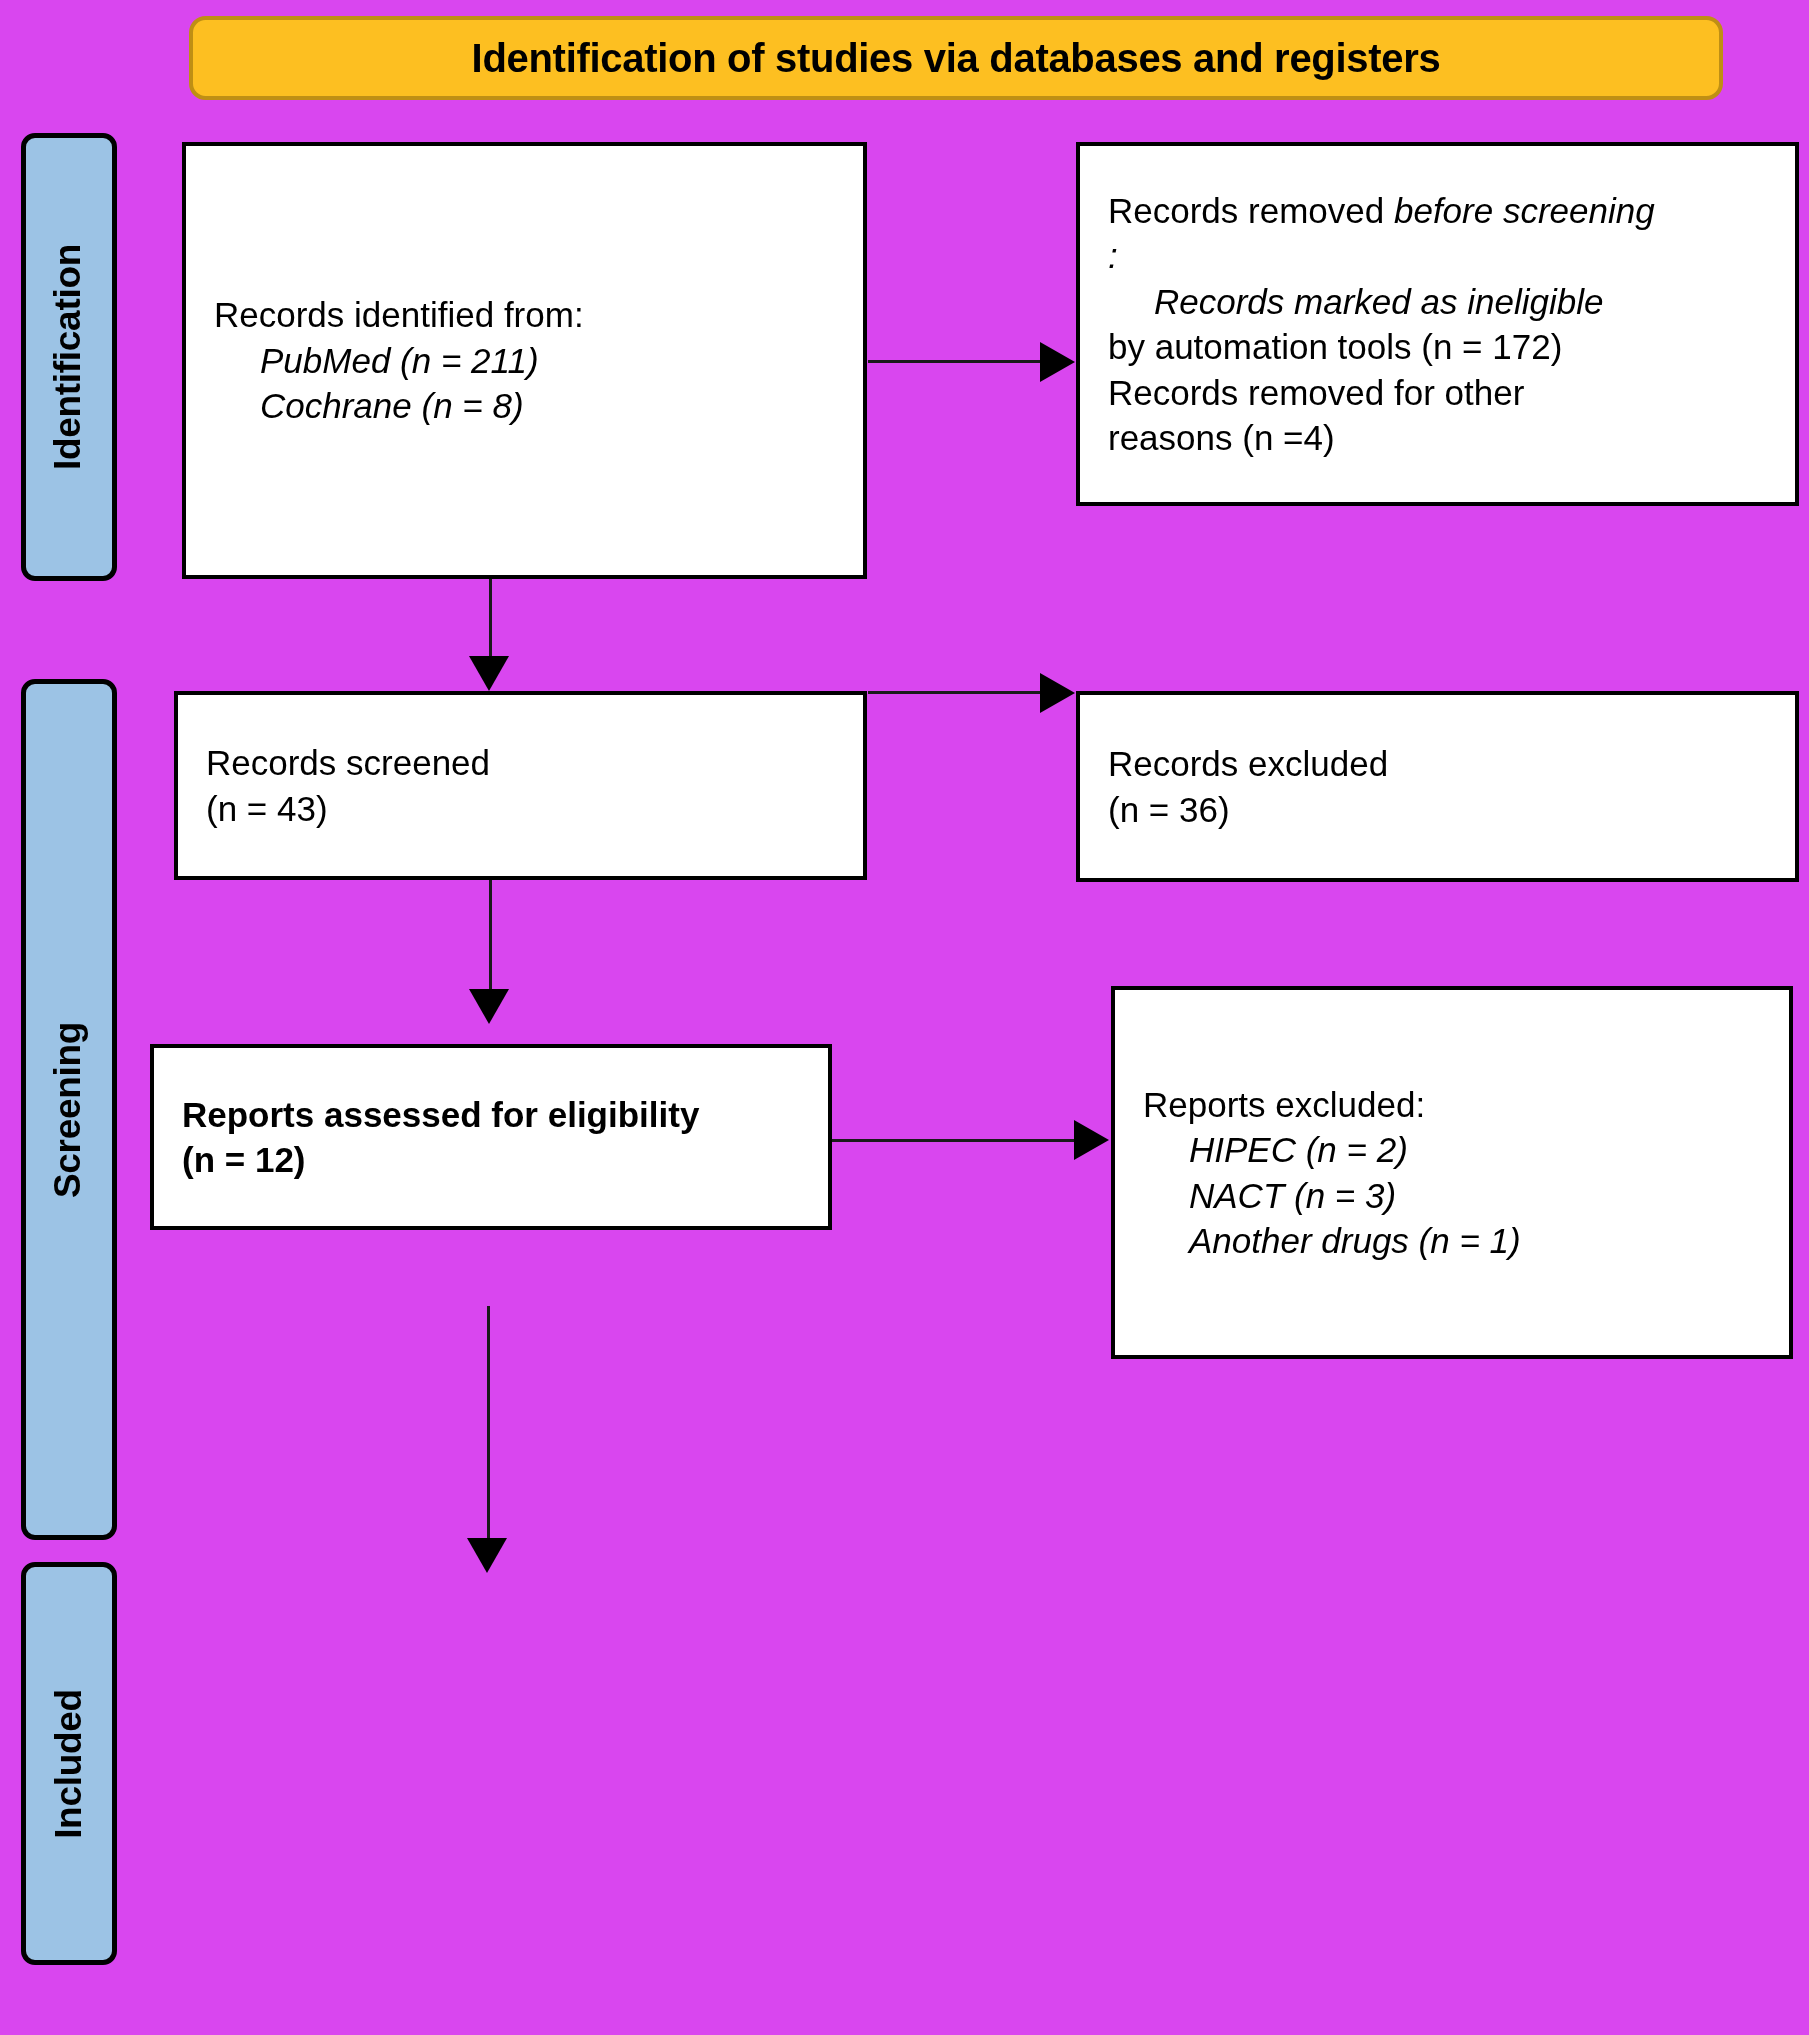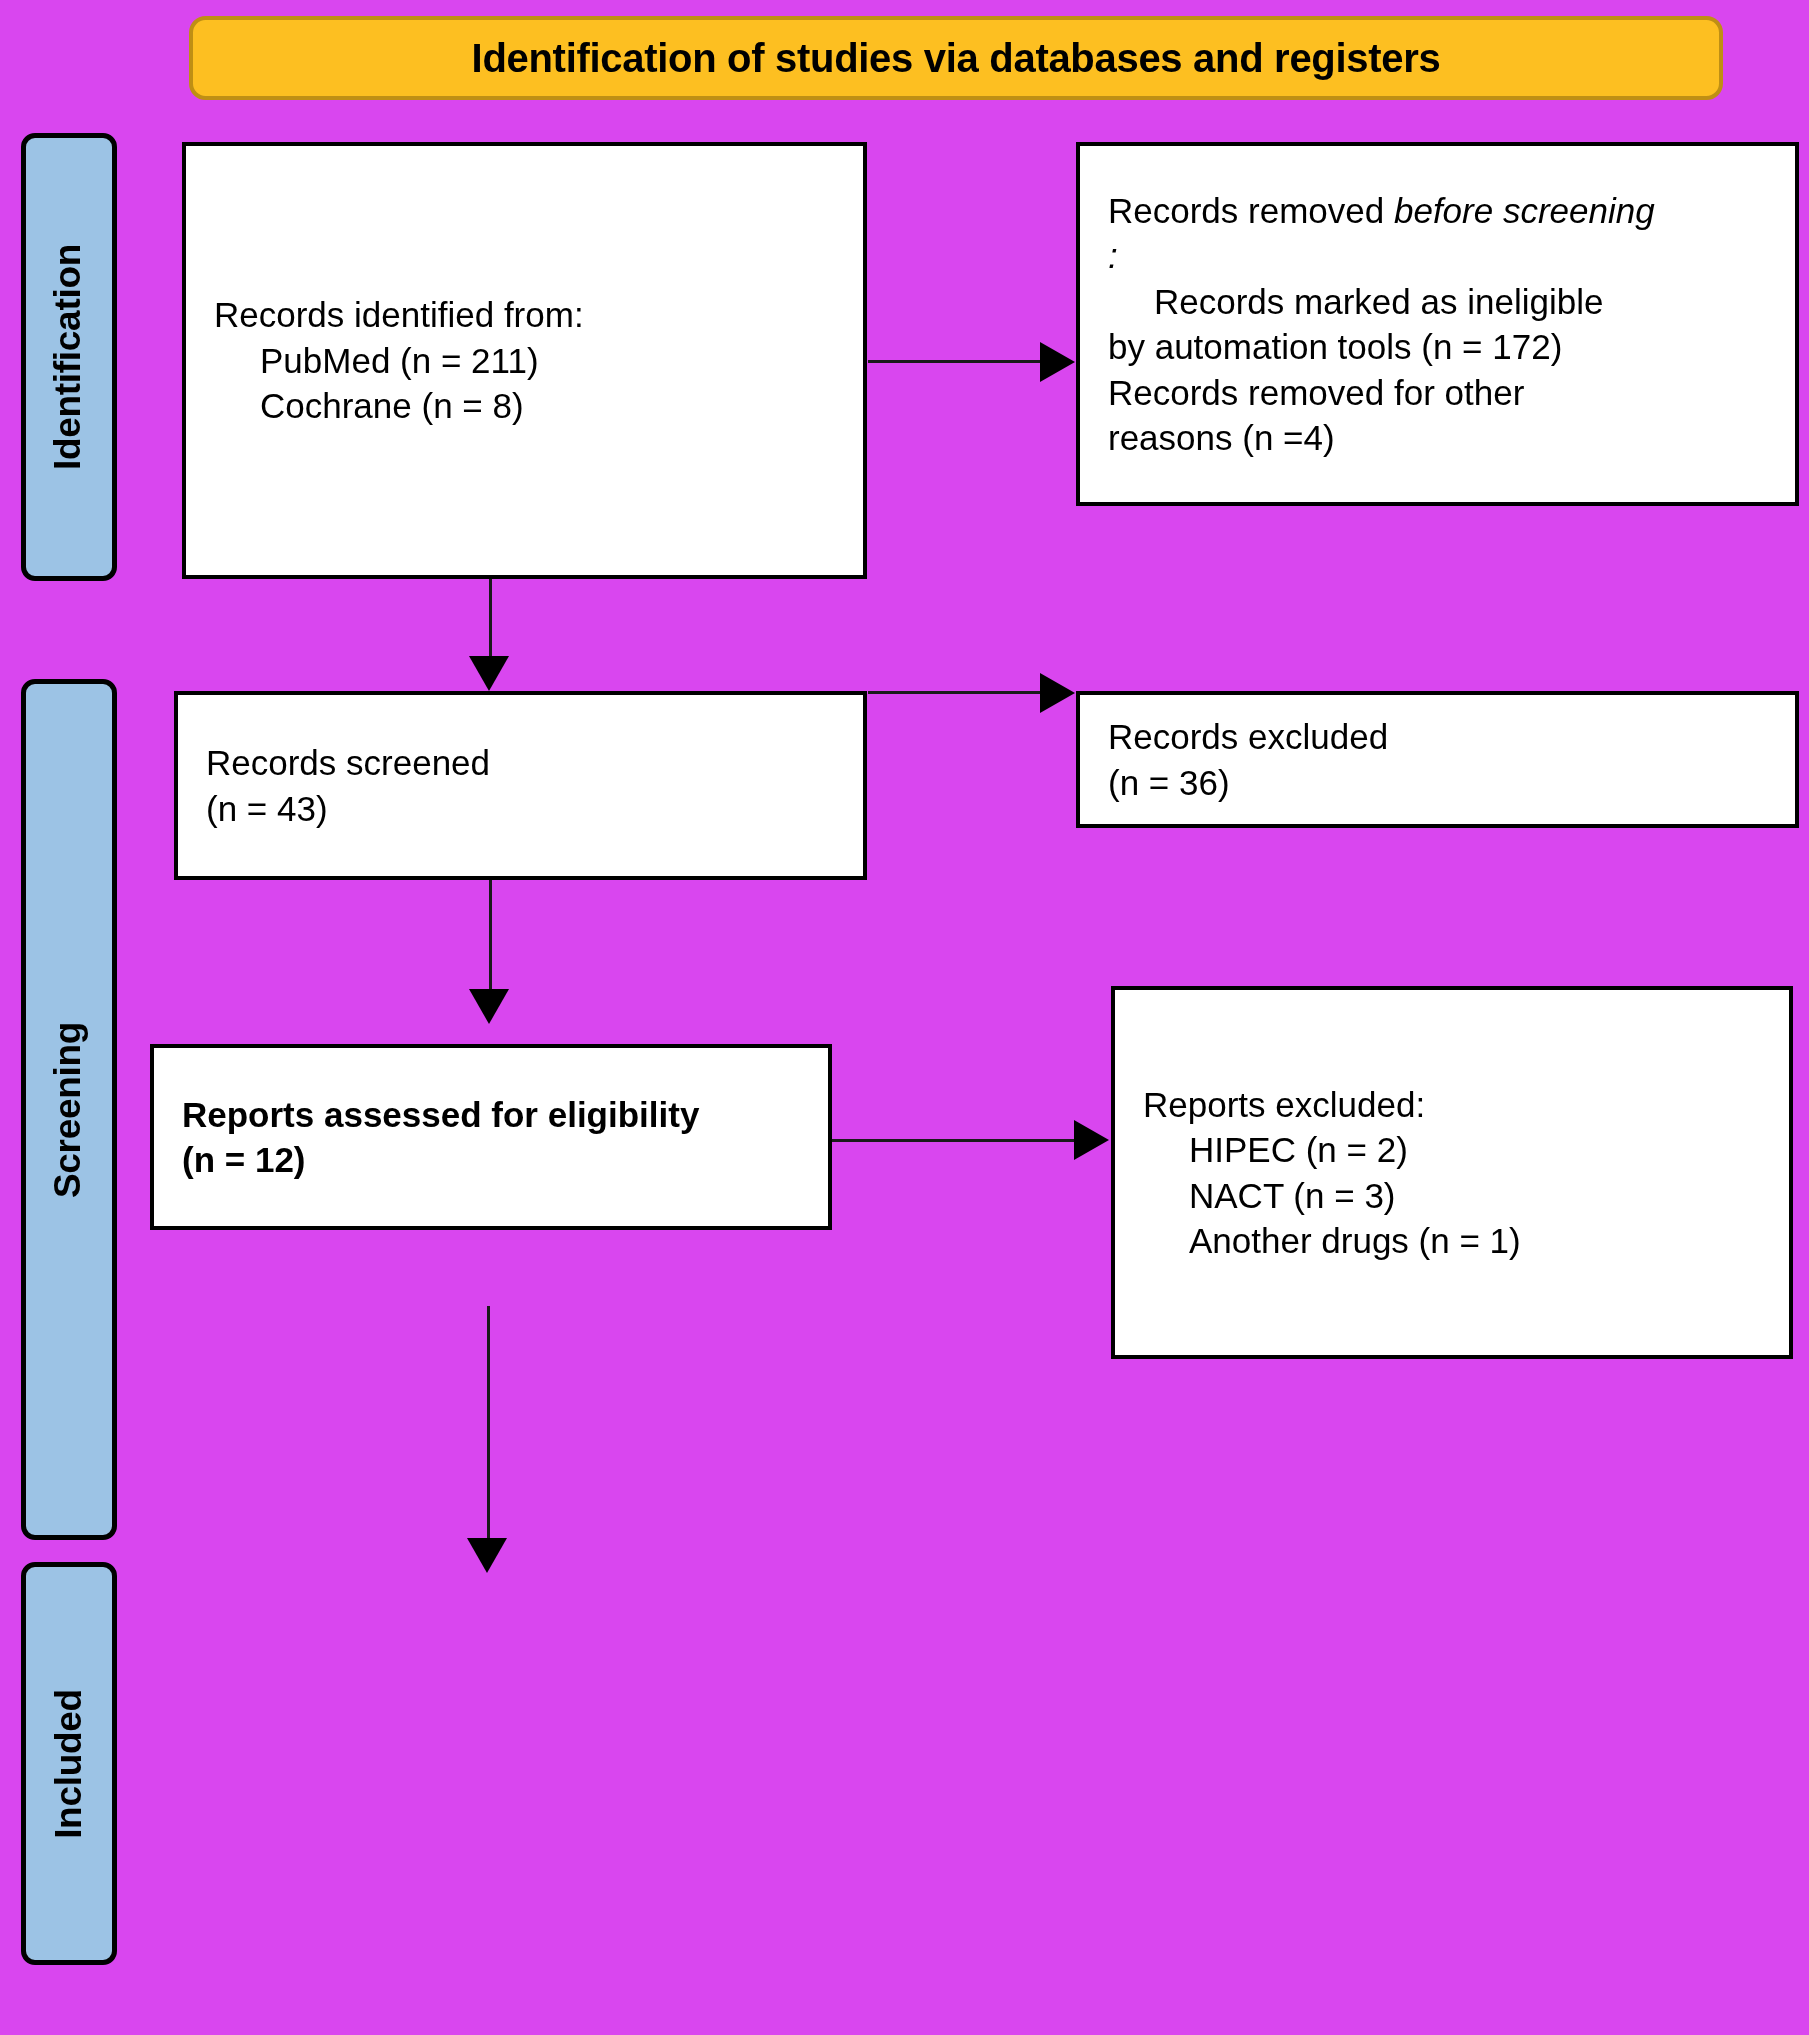--- a/index.html
+++ b/index.html
@@ -77,27 +77,27 @@
     justify-content: center;
   }
   .flow-text {
     font-size: 35px;
     line-height: 1.30;
     color: #000000;
     padding-left: 28px;
     padding-right: 12.8px;
     white-space: pre;
   }
-  .flow-text .indent { padding-left: 46px; display: inline-block; }
+  .flow-text .indent { padding-left: 46px; display: inline-block; font-style: italic; }
   .flow-text em { font-style: italic; }
 
   #box-identified      { left: 182px;  top: 142px;  width: 685px; height: 437px; }
   #box-removed         { left: 1076px; top: 142px;  width: 723px; height: 364px; }
   #box-screened        { left: 174px;  top: 691px; width: 693px; height: 189px; }
-  #box-rec-excluded    { left: 1076px; top: 691px; width: 723px; height: 137px; }
+  #box-rec-excluded    { left: 1076px; top: 691px; width: 723px; height: 191px; }
   #box-eligibility     { left: 150px;  top: 1044px; width: 682px; height: 186px; font-weight: bold; }
   #box-rep-excluded    { left: 1111px; top: 986px; width: 682px; height: 373px; }
   #box-included        { left: 176px;  top: 1629px; width: 685px; height: 266px; }
 
   
   .conn {
     position: absolute;
   }
   .conn-v-line {
     position: absolute;

